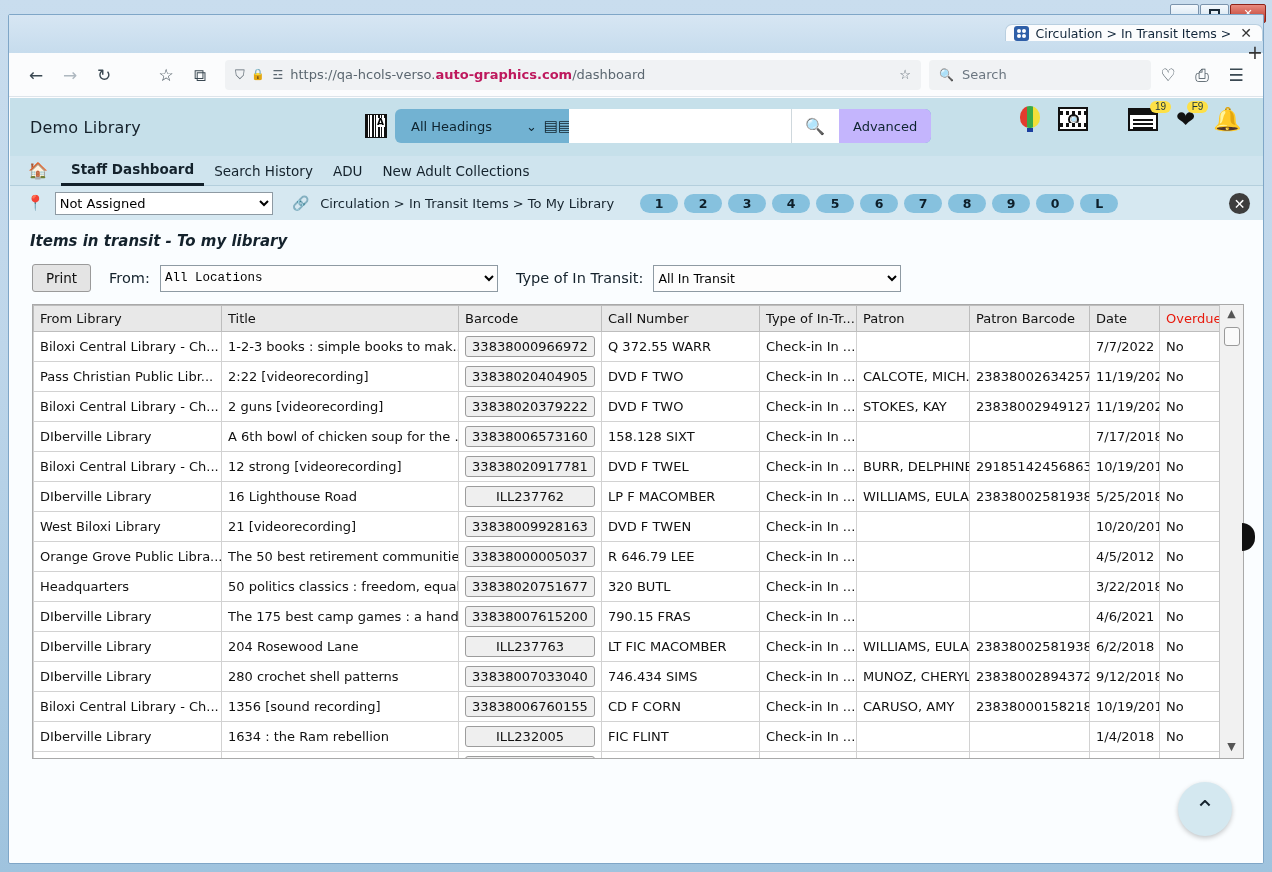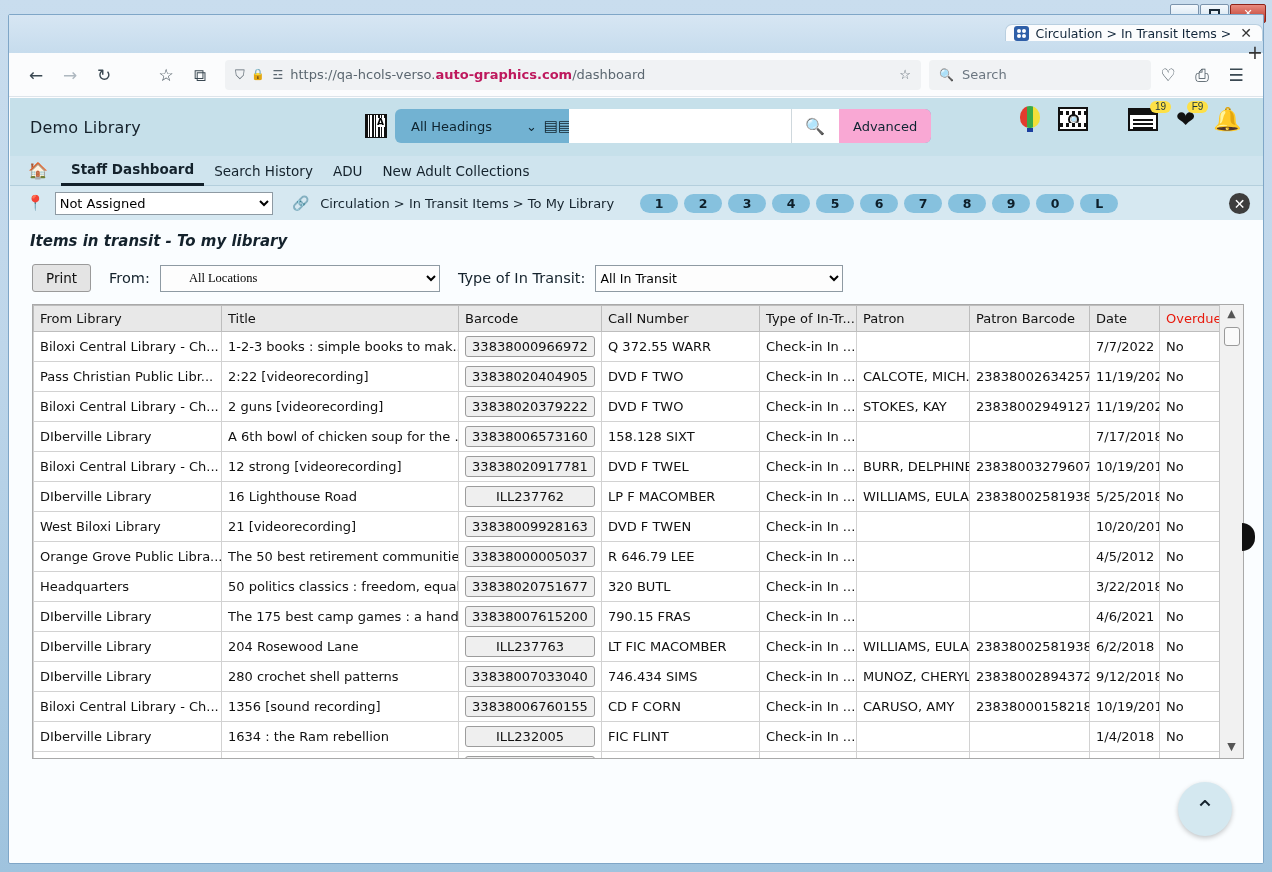--- a/index.html
+++ b/index.html
@@ -167,21 +167,21 @@
     width: 222px; height: 34px; border: none; outline: none;
     background: #fff; font-size: 13px; padding: 0 8px;
     font-family: inherit;
   }
   #search-go {
     width: 48px; height: 34px; background:#fff;
     display:flex; align-items:center; justify-content:center;
     border-left: 1px solid #cfd8dd; color:#2980b9; font-size:16px;
   }
   #advanced-btn {
-    height: 34px; padding: 0 14px; background:#f9a8d4;
+    height: 34px; padding: 0 14px; background:#c4b5fd;
     display:flex; align-items:center; font-size:13px; color:#0e2430;
   }
   #headicons {
     position: absolute; right: 22px; top: 8px;
     display: flex; align-items: center; gap: 18px;
   }
   .hicon { position: relative; font-size: 22px; line-height: 1; color: #111; }
   .hicon .badge {
     position: absolute; top: -7px; right: -13px;
     background: #fde047; color: #16323f; border-radius: 9px;
@@ -275,22 +275,22 @@
 
   #toolbar {
     display: flex; align-items: center; gap: 0;
     padding: 14px 0 0 22px;
   }
   #print-btn {
     background: #e4e4e4; border: 1px solid #9a9a9a; border-radius: 3px;
     font-size: 13.5px; padding: 5px 13px; color:#111; font-family: inherit;
   }
   .tb-label { font-size: 14.5px; margin-left: 18px; margin-right: 10px; color:#14222c;}
-  #from-select { width: 280px; height: 27px; font-size: 12.5px; font-family: Liberation Serif, serif;
-    border:1px solid #8e9aa3; background:#fdfdfd;padding-left:24px;}
+  #from-select { width: 338px; height: 27px; font-size: 12.5px; font-family: Liberation Mono, monospace;
+    border:1px solid #8e9aa3; background:#fdfdfd;}
   #type-select { width: 248px; height: 27px; font-size: 12.5px; font-family: inherit;
     border:1px solid #8e9aa3; background:#fdfdfd;}
 
   
   #gridwrap {
     margin: 12px 0 0 22px;
     width: 1212px; height: 455px;
     border: 1px solid #a9a9a9;
     background: #fff;
     display: flex;
@@ -562,21 +562,21 @@
                 </tr>
                 <tr>
                   <td class="c-from cell-from">Biloxi Central Library - Ch...</td>
                   <td class="c-title cell-title">12 strong [videorecording]</td>
                   <td class="c-barcode cell-barcode">
                     <button class="barcode-btn">33838020917781</button>
                   </td>
                   <td class="c-call cell-call">DVD F TWEL</td>
                   <td class="c-type cell-type">Check-in In ...</td>
                   <td class="c-patron cell-patron">BURR, DELPHINE</td>
-                  <td class="c-pbar cell-patron-barcode">23838003279607</td>
+                  <td class="c-pbar cell-patron-barcode">29185142456863</td>
                   <td class="c-date cell-date">10/19/2018</td>
                   <td class="c-over cell-overdue">No</td>
                 </tr>
                 <tr>
                   <td class="c-from cell-from">DIberville Library</td>
                   <td class="c-title cell-title">16 Lighthouse Road</td>
                   <td class="c-barcode cell-barcode">
                     <button class="barcode-btn">ILL237762</button>
                   </td>
                   <td class="c-call cell-call">LP F MACOMBER</td>

